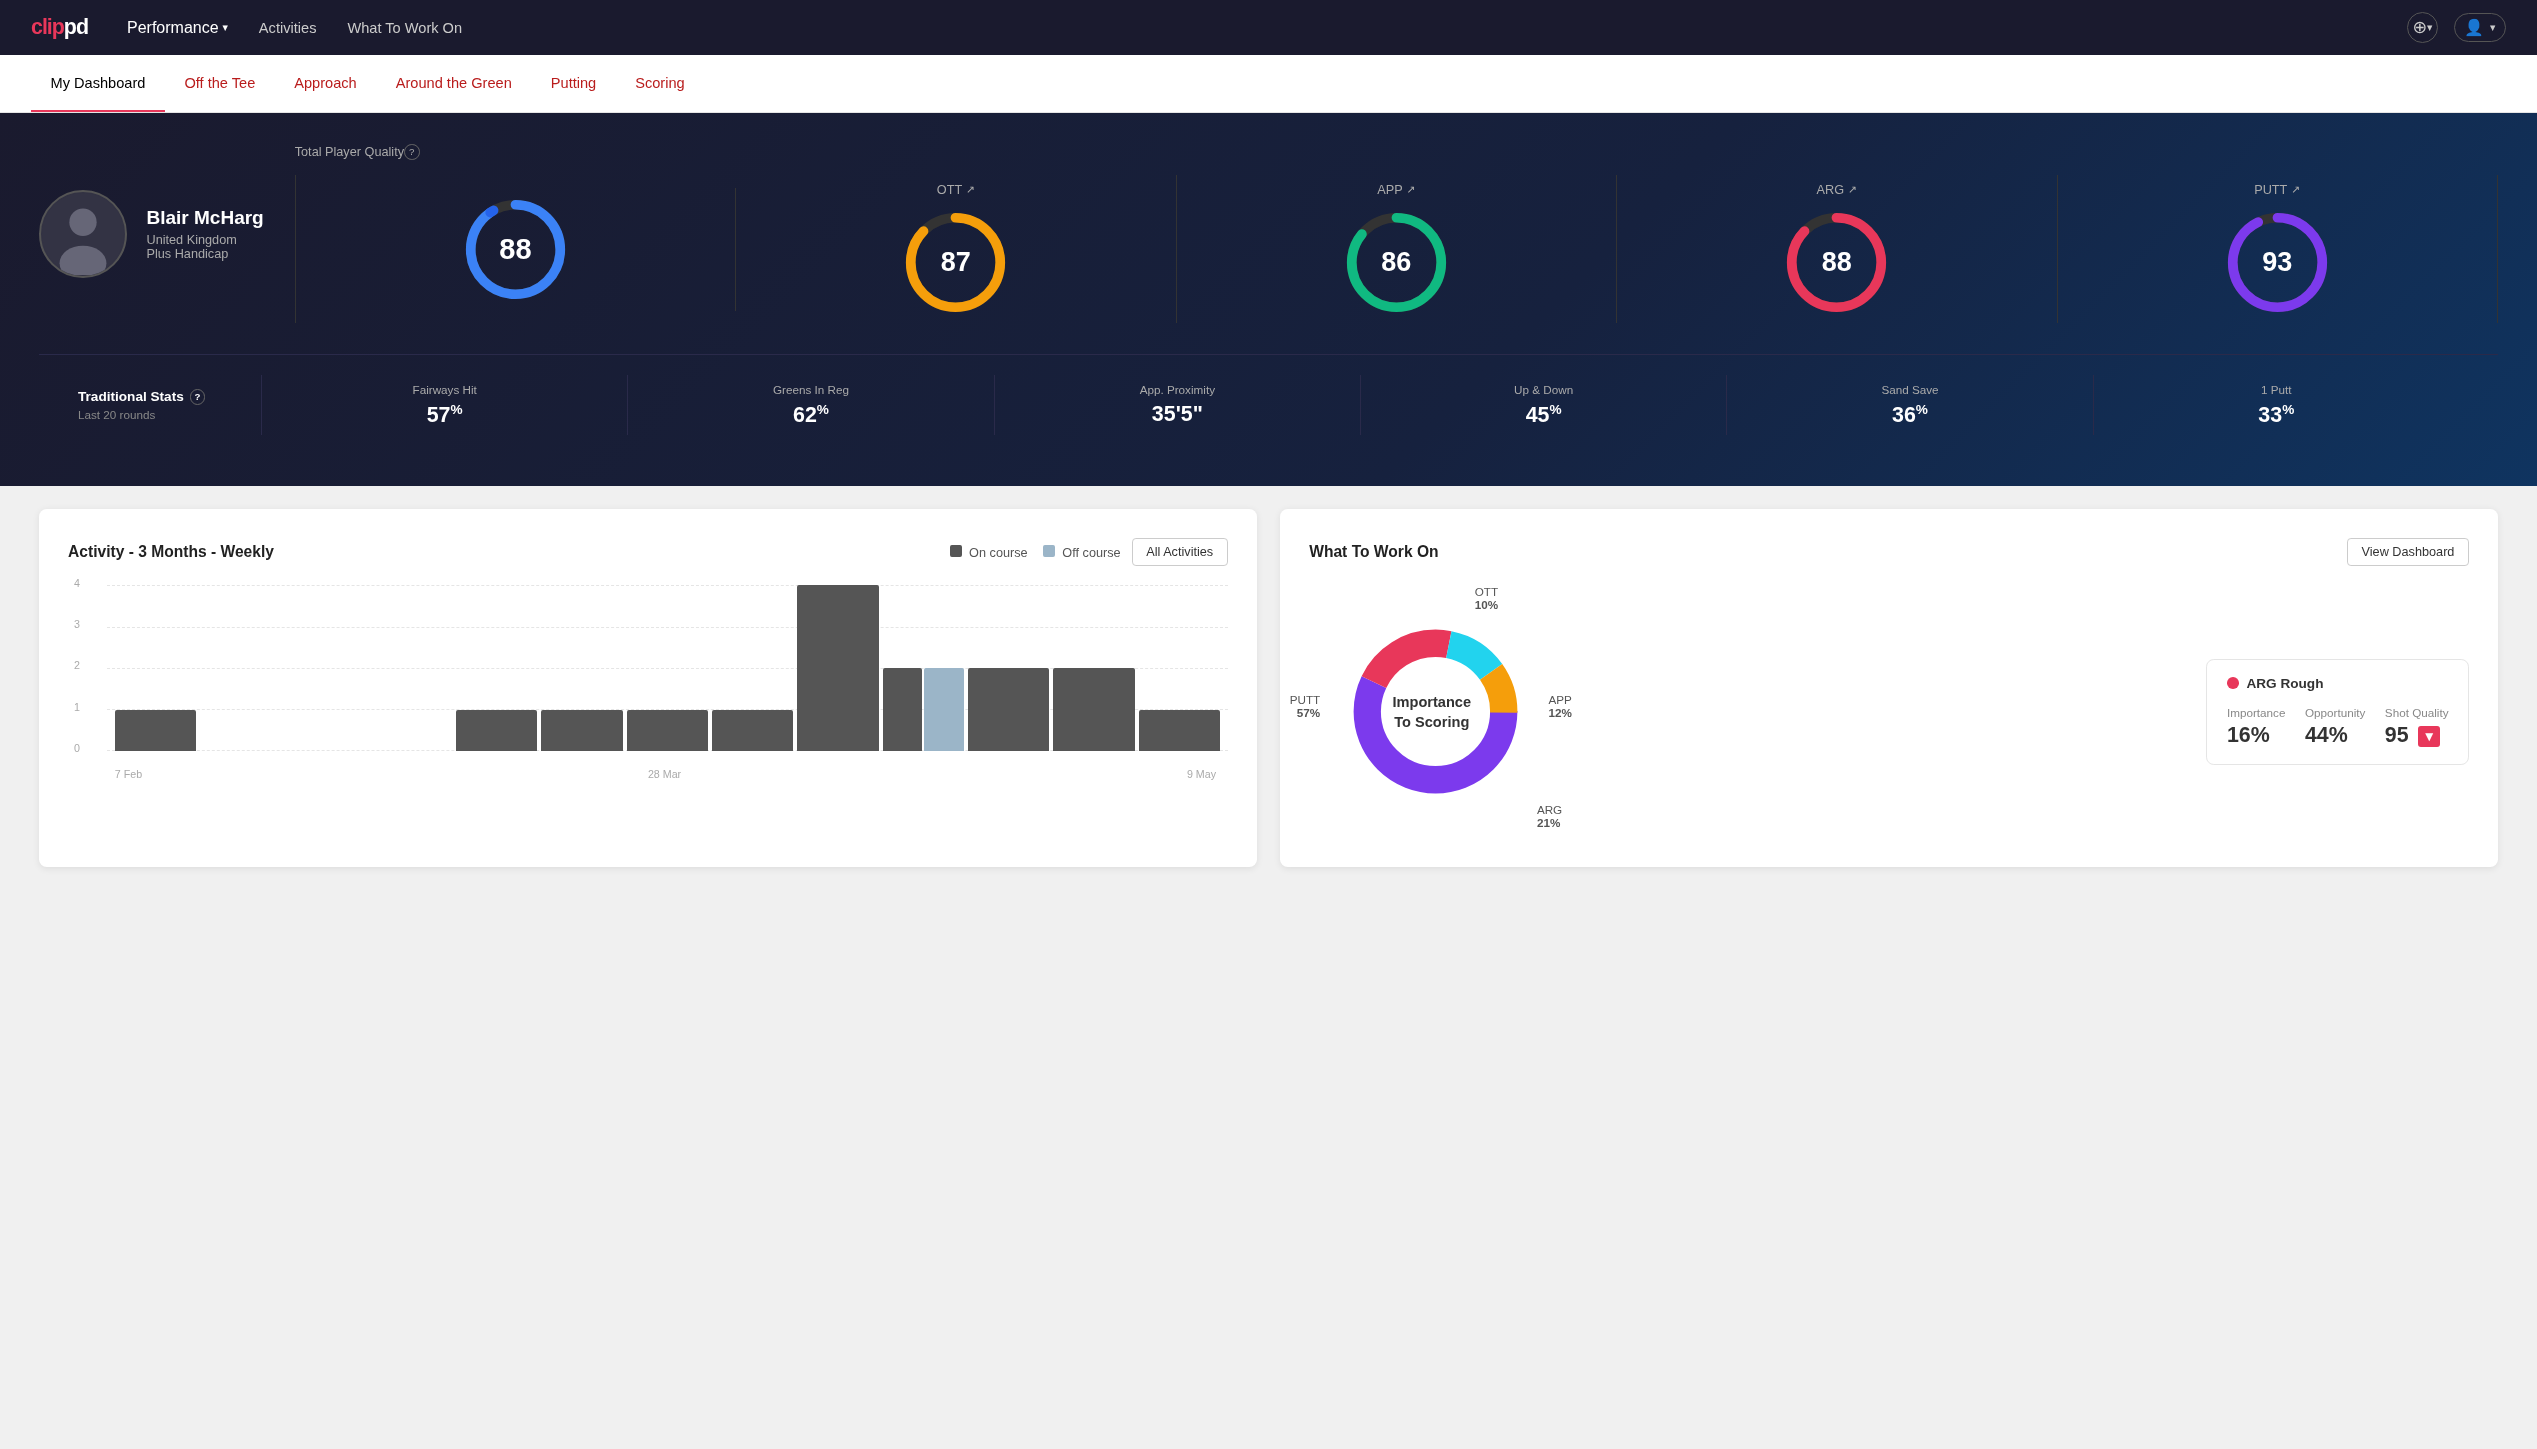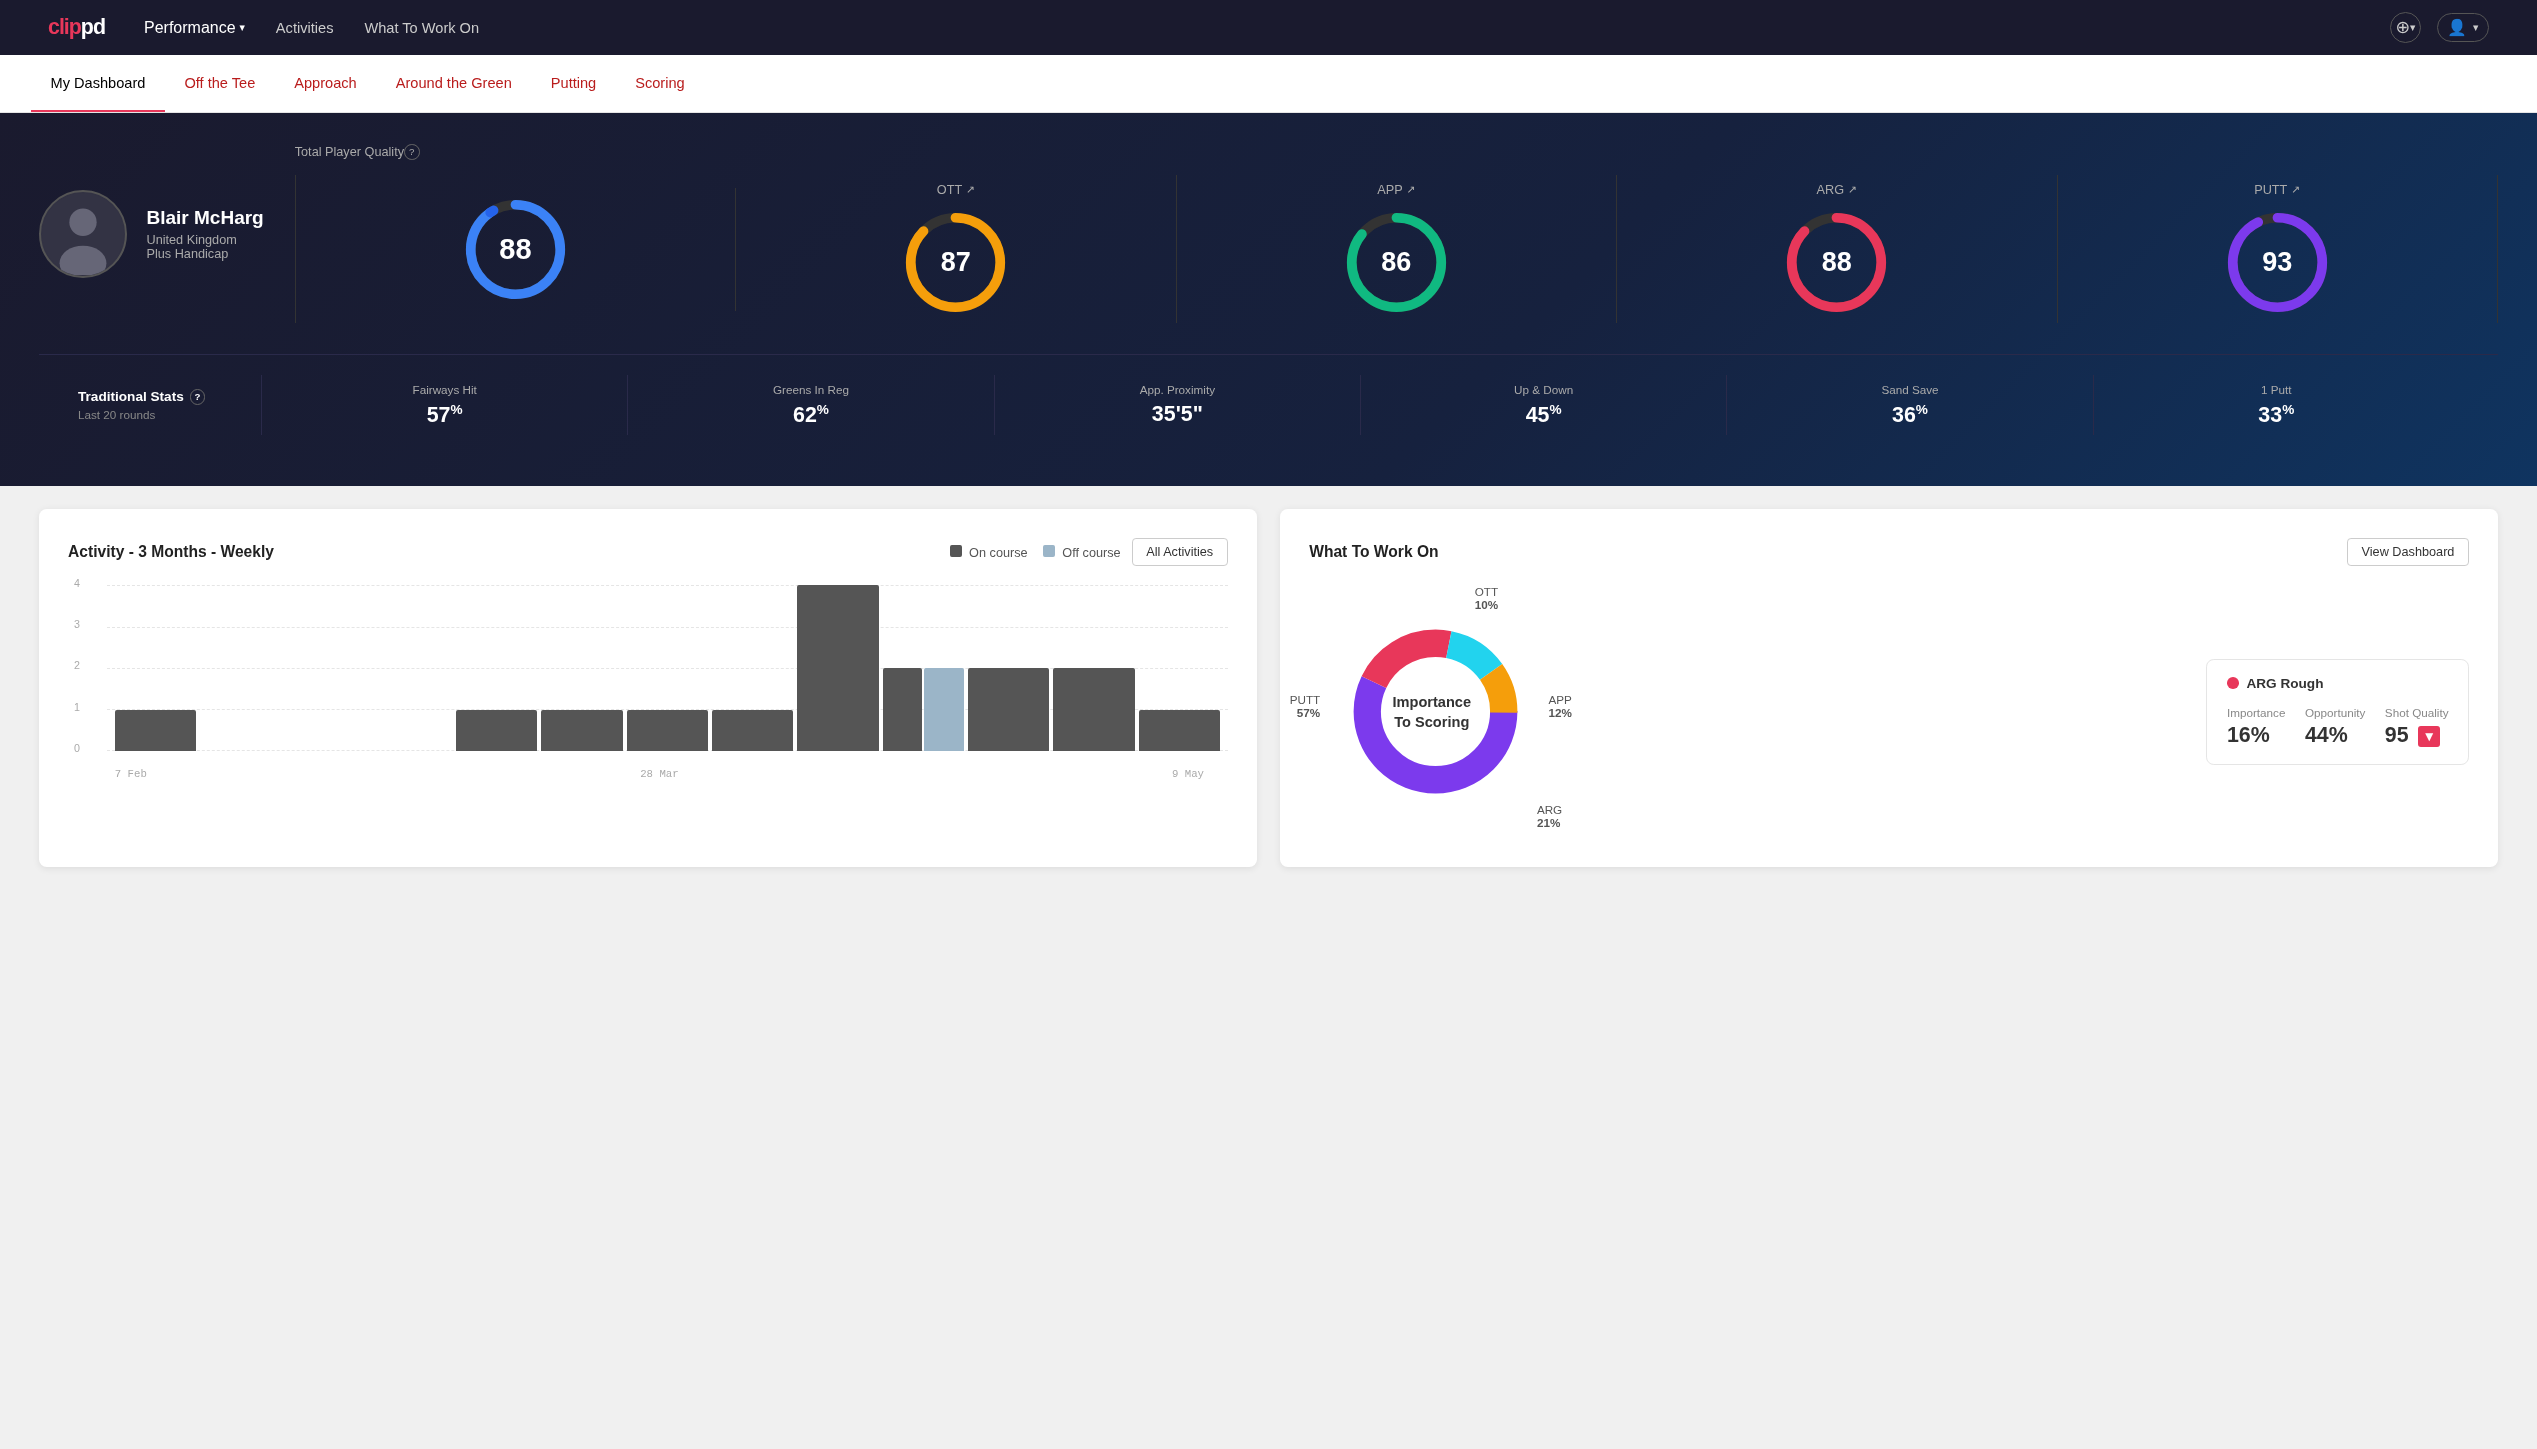--- a/index.html
+++ b/index.html
@@ -3,21 +3,21 @@
   <meta charset="utf-8">
   <style>
     * { box-sizing: border-box; margin: 0; padding: 0; }
     body { font-family: -apple-system, BlinkMacSystemFont, 'Segoe UI', sans-serif; background: #f0f0f0; color: #fff; }
 
     
     .top-nav {
       background: #1a1a2e;
       display: flex;
       align-items: center;
-      padding: 0 48px;
+      padding: 0 31px;
       height: 55px;
       justify-content: space-between;
     }
     .logo {
       color: #e8375a;
       font-weight: 800;
       font-size: 21.4px;
       letter-spacing: -1px;
     }
     .logo span { color: #fff; }
@@ -262,25 +262,24 @@
     }
     .bar {
       flex: 1;
       border-radius: 1.9px 1.9px 0 0;
     }
     .bar.on-course { background: #555; }
     .bar.off-course { background: #9bb5c8; }
 
     .x-axis {
       position: absolute;
-      bottom: 0; left: 39px; right: 16px;
+      bottom: 0; left: 39px; right: 4px;
       display: flex;
       justify-content: space-between;
       padding: 0 7.8px;
-      font-family: Liberation Mono, monospace;
     }
     .x-label { font-size: 10.7px; color: #aaa; }
 
     
     .work-on-content {
       display: flex;
       align-items: center;
       justify-content: space-between;
     }
 

